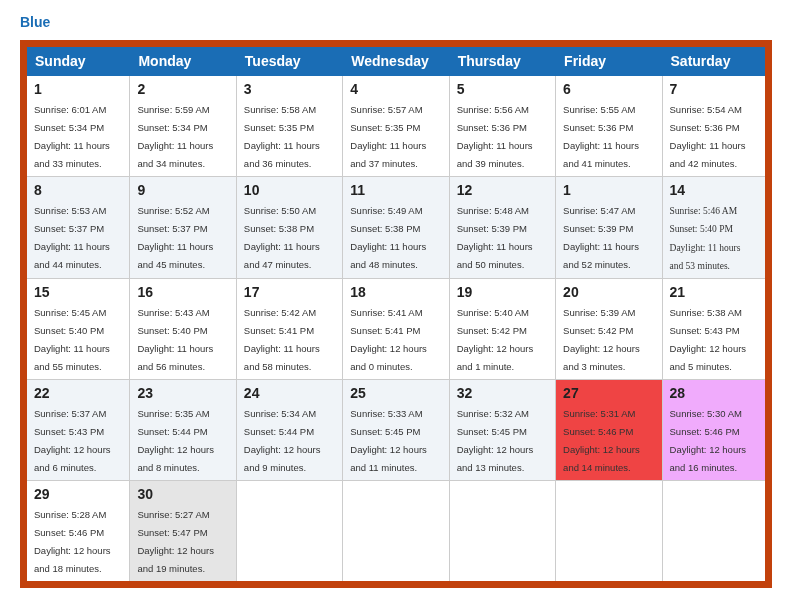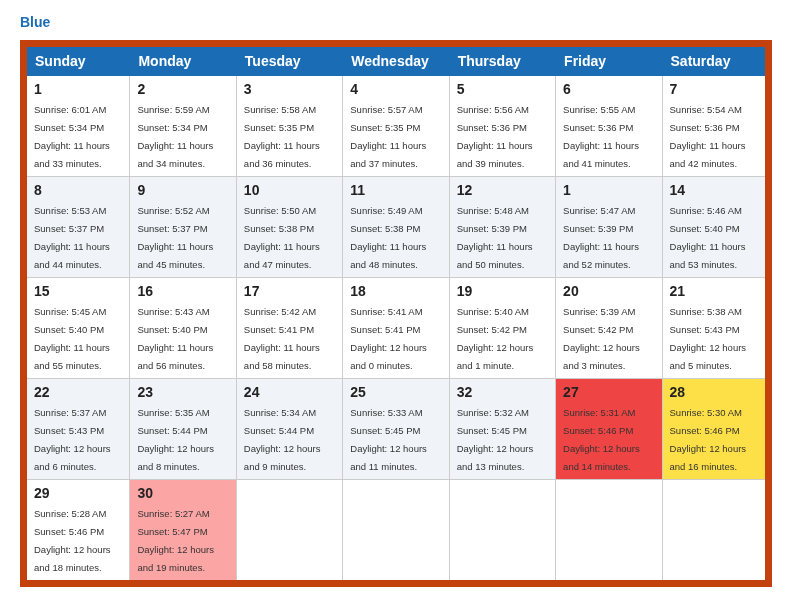--- a/index.html
+++ b/index.html
@@ -152,21 +152,21 @@
 Daylight: 11 hours
 and 48 minutes.</span></td>
         <td style="background-color: rgb(240, 244, 248);"><span class="day-num">12</span><span class="day-info" style="white-space: pre-line;">Sunrise: 5:48 AM
 Sunset: 5:39 PM
 Daylight: 11 hours
 and 50 minutes.</span></td>
         <td style="background-color: rgb(240, 244, 248);"><span class="day-num">1</span><span class="day-info" style="white-space: pre-line; text-align: right;">Sunrise: 5:47 AM
 Sunset: 5:39 PM
 Daylight: 11 hours
 and 52 minutes.</span></td>
-        <td style="background-color: rgb(240, 244, 248);"><span class="day-num">14</span><span class="day-info" style="white-space: pre-line;">Sunrise: 5:46 AM
+        <td style="background-color: rgb(240, 244, 248);"><span class="day-num">14</span><span class="day-info" style="white-space: pre-line; font-family: Liberation Serif, serif;">Sunrise: 5:46 AM
 Sunset: 5:40 PM
 Daylight: 11 hours
 and 53 minutes.</span></td>
       </tr>
       <tr>
         <td style="background-color: rgb(255, 255, 255);"><span class="day-num">15</span><span class="day-info" style="white-space: pre-line;">Sunrise: 5:45 AM
 Sunset: 5:40 PM
 Daylight: 11 hours
 and 55 minutes.</span></td>
         <td style="background-color: rgb(255, 255, 255);"><span class="day-num">16</span><span class="day-info" style="white-space: pre-line;">Sunrise: 5:43 AM
@@ -212,31 +212,31 @@
 Daylight: 12 hours
 and 11 minutes.</span></td>
         <td style="background-color: rgb(240, 244, 248);"><span class="day-num">32</span><span class="day-info" style="white-space: pre-line;">Sunrise: 5:32 AM
 Sunset: 5:45 PM
 Daylight: 12 hours
 and 13 minutes.</span></td>
         <td style="background-color: #ef4444;"><span class="day-num">27</span><span class="day-info" style="white-space: pre-line;">Sunrise: 5:31 AM
 Sunset: 5:46 PM
 Daylight: 12 hours
 and 14 minutes.</span></td>
-        <td style="background-color: #fde047;"><span class="day-num">28</span><span class="day-info" style="white-space: pre-line;">Sunrise: 5:30 AM
+        <td style="background-color: #f0abfc;"><span class="day-num">28</span><span class="day-info" style="white-space: pre-line;">Sunrise: 5:30 AM
 Sunset: 5:46 PM
 Daylight: 12 hours
 and 16 minutes.</span></td>
       </tr>
       <tr>
         <td style="background-color: rgb(255, 255, 255);"><span class="day-num">29</span><span class="day-info" style="white-space: pre-line; margin-top: 45px;">Sunrise: 5:28 AM
 Sunset: 5:46 PM
 Daylight: 12 hours
 and 18 minutes.</span></td>
-        <td style="background-color: #fca5a5;"><span class="day-num">30</span><span class="day-info" style="white-space: pre-line;">Sunrise: 5:27 AM
+        <td style="background-color: #e5e5e5;"><span class="day-num">30</span><span class="day-info" style="white-space: pre-line;">Sunrise: 5:27 AM
 Sunset: 5:47 PM
 Daylight: 12 hours
 and 19 minutes.</span></td>
         <td class="empty-cell" style="background-color: rgb(255, 255, 255);"></td>
         <td class="empty-cell" style="background-color: rgb(255, 255, 255);"></td>
         <td class="empty-cell" style="background-color: rgb(255, 255, 255);"></td>
         <td class="empty-cell" style="background-color: rgb(255, 255, 255);"></td>
         <td class="empty-cell" style="background-color: rgb(255, 255, 255);"></td>
       </tr>
     </tbody>

